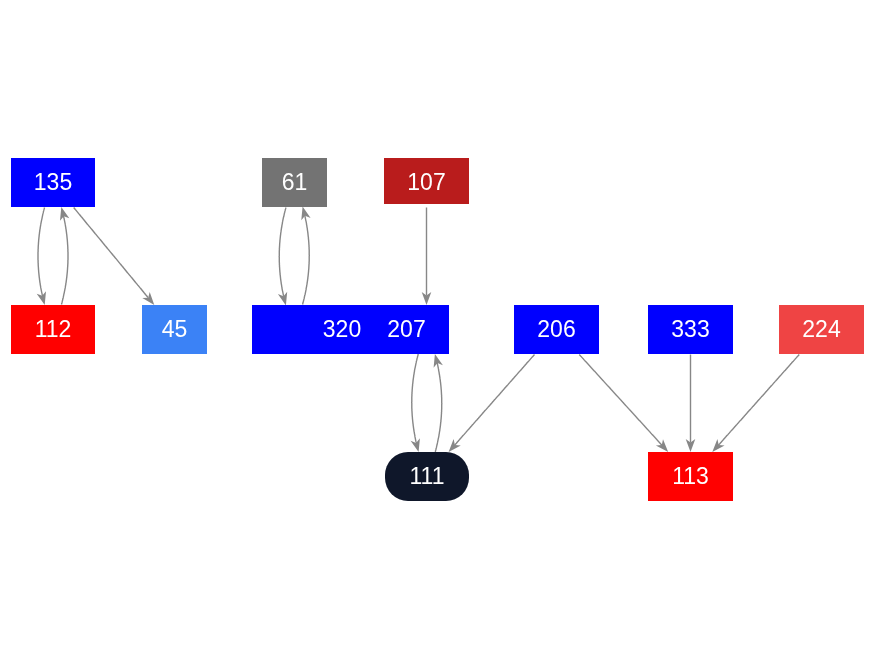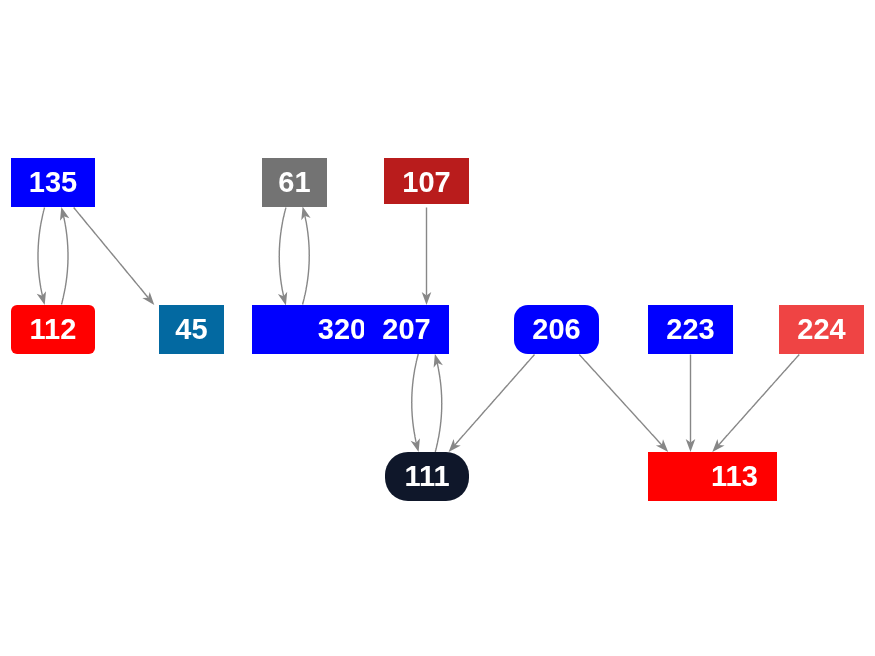--- a/index.html
+++ b/index.html
@@ -25,26 +25,25 @@
     position: absolute;
     left: 0;
     top: 0;
     width: 100%;
     height: 100%;
     z-index: 2;
   }
   .node {
     position: absolute;
     color: #ffffff;
-    font-size: 29px;
+    font-size: 23px;
     text-align: center;
     white-space: nowrap;
     cursor: default;
     user-select: none;
-    font-weight: bold;
   }
   .edge-line {
     fill: none;
     stroke-linecap: butt;
   }
 </style>
 </head>
 <body>
 
 <div id="graph-canvas" style="width: 875px; height: 656px; background: rgb(255, 255, 255);">
@@ -95,23 +94,23 @@
       </g>
       <g>
         <path class="edge-line" d="M799.2 354.5 L798.8 355.0 L798.4 355.5 L797.9 356.0 L797.5 356.4 L797.0 356.9 L796.6 357.4 L796.2 357.9 L795.7 358.4 L795.3 358.9 L794.9 359.4 L794.4 359.9 L794.0 360.4 L793.6 360.9 L793.1 361.4 L792.7 361.8 L792.2 362.3 L791.8 362.8 L791.4 363.3 L790.9 363.8 L790.5 364.3 L790.1 364.8 L789.6 365.3 L789.2 365.8 L788.8 366.3 L788.3 366.7 L787.9 367.2 L787.4 367.7 L787.0 368.2 L786.6 368.7 L786.1 369.2 L785.7 369.7 L785.3 370.2 L784.8 370.7 L784.4 371.1 L783.9 371.6 L783.5 372.1 L783.1 372.6 L782.6 373.1 L782.2 373.6 L781.8 374.1 L781.3 374.6 L780.9 375.1 L780.5 375.6 L780.0 376.1 L779.6 376.5 L779.1 377.0 L778.7 377.5 L778.3 378.0 L777.8 378.5 L777.4 379.0 L777.0 379.5 L776.5 380.0 L776.1 380.5 L775.6 380.9 L775.2 381.4 L774.8 381.9 L774.3 382.4 L773.9 382.9 L773.5 383.4 L773.0 383.9 L772.6 384.4 L772.2 384.9 L771.7 385.4 L771.3 385.9 L770.8 386.3 L770.4 386.8 L770.0 387.3 L769.5 387.8 L769.1 388.3 L768.7 388.8 L768.2 389.3 L767.8 389.8 L767.4 390.3 L766.9 390.7 L766.5 391.2 L766.0 391.7 L765.6 392.2 L765.2 392.7 L764.7 393.2 L764.3 393.7 L763.9 394.2 L763.4 394.7 L763.0 395.2 L762.6 395.7 L762.1 396.1 L761.7 396.6 L761.2 397.1 L760.8 397.6 L760.4 398.1 L759.9 398.6 L759.5 399.1 L759.1 399.6 L758.6 400.1 L758.2 400.5 L757.7 401.0 L757.3 401.5 L756.9 402.0 L756.4 402.5 L756.0 403.0 L755.6 403.5 L755.1 404.0 L754.7 404.5 L754.3 405.0 L753.8 405.5 L753.4 405.9 L752.9 406.4 L752.5 406.9 L752.1 407.4 L751.6 407.9 L751.2 408.4 L750.8 408.9 L750.3 409.4 L749.9 409.9 L749.4 410.3 L749.0 410.8 L748.6 411.3 L748.1 411.8 L747.7 412.3 L747.3 412.8 L746.8 413.3 L746.4 413.8 L746.0 414.3 L745.5 414.8 L745.1 415.3 L744.6 415.7 L744.2 416.2 L743.8 416.7 L743.3 417.2 L742.9 417.7 L742.5 418.2 L742.0 418.7 L741.6 419.2 L741.2 419.7 L740.7 420.2 L740.3 420.6 L739.8 421.1 L739.4 421.6 L739.0 422.1 L738.5 422.6 L738.1 423.1 L737.7 423.6 L737.2 424.1 L736.8 424.6 L736.4 425.1 L735.9 425.5 L735.5 426.0 L735.0 426.5 L734.6 427.0 L734.2 427.5 L733.7 428.0 L733.3 428.5 L732.9 429.0 L732.4 429.5 L732.0 429.9 L731.5 430.4 L731.1 430.9 L730.7 431.4 L730.2 431.9 L729.8 432.4 L729.4 432.9 L728.9 433.4 L728.5 433.9 L728.1 434.4 L727.6 434.9 L727.2 435.3 L726.7 435.8 L726.3 436.3 L725.9 436.8 L725.4 437.3 L725.0 437.8 L724.6 438.3 L724.1 438.8 L723.7 439.3 L723.3 439.8 L722.8 440.2 L722.4 440.7 L721.9 441.2 L721.5 441.7 L721.1 442.2 L720.6 442.7 L720.2 443.2 L719.8 443.7 L719.3 444.2 L718.9 444.6 L718.4 445.1" stroke="#878787" stroke-width="1.4"></path>
         <polygon points="712.3,452.0 724.6,445.5 718.7,444.9 717.4,439.1" fill="#878787"></polygon>
       </g>
     </svg>
   <div id="nodes-layer">
       <div class="node" style="left: 11px; top: 158px; width: 84px; height: 49px; line-height: 49px; background: rgb(0, 0, 255); color: rgb(255, 255, 255);">135</div>
       <div class="node" style="left: 262px; top: 158px; width: 65px; height: 49px; line-height: 49px; background: #737373; color: rgb(255, 255, 255);">61</div>
       <div class="node" style="left: 384px; top: 158px; width: 85px; height: 46px; line-height: 49px; background: #b91c1c; color: rgb(255, 255, 255);">107</div>
-      <div class="node" style="left: 11px; top: 305px; width: 84px; height: 49px; line-height: 49px; background: rgb(255, 0, 0); color: rgb(255, 255, 255); border-radius: 6px;">112</div>
-      <div class="node" style="left: 142px; top: 305px; width: 65px; height: 49px; line-height: 49px; background: #0369a1; color: rgb(255, 255, 255); margin-left: 17px;">45</div>
+      <div class="node" style="left: 11px; top: 305px; width: 84px; height: 49px; line-height: 49px; background: rgb(255, 0, 0); color: rgb(255, 255, 255);">112</div>
+      <div class="node" style="left: 142px; top: 305px; width: 65px; height: 49px; line-height: 49px; background: #3b82f6; color: rgb(255, 255, 255);">45</div>
       <div class="node" style="left: 252px; top: 305px; width: 84px; height: 49px; line-height: 49px; background: rgb(0, 0, 255); color: rgb(255, 255, 255); padding-left: 48px;">320</div>
       <div class="node" style="left: 364px; top: 305px; width: 85px; height: 49px; line-height: 49px; background: rgb(0, 0, 255); color: rgb(255, 255, 255);">207</div>
-      <div class="node" style="left: 514px; top: 305px; width: 85px; height: 49px; line-height: 49px; background: rgb(0, 0, 255); color: rgb(255, 255, 255); border-radius: 14px;">206</div>
-      <div class="node" style="left: 648px; top: 305px; width: 85px; height: 49px; line-height: 49px; background: rgb(0, 0, 255); color: rgb(255, 255, 255);">223</div>
+      <div class="node" style="left: 514px; top: 305px; width: 85px; height: 49px; line-height: 49px; background: rgb(0, 0, 255); color: rgb(255, 255, 255);">206</div>
+      <div class="node" style="left: 648px; top: 305px; width: 85px; height: 49px; line-height: 49px; background: rgb(0, 0, 255); color: rgb(255, 255, 255);">333</div>
       <div class="node" style="left: 779px; top: 305px; width: 85px; height: 49px; line-height: 49px; background: #ef4444; color: rgb(255, 255, 255);">224</div>
       <div class="node" style="left: 385px; top: 452px; width: 84px; height: 49px; line-height: 49px; background: #0f172a; color: rgb(255, 255, 255); border-radius: 23px;">111</div>
-      <div class="node" style="left: 648px; top: 452px; width: 85px; height: 49px; line-height: 49px; background: rgb(255, 0, 0); color: rgb(255, 255, 255); padding-left: 44px;">113</div>
+      <div class="node" style="left: 648px; top: 452px; width: 85px; height: 49px; line-height: 49px; background: rgb(255, 0, 0); color: rgb(255, 255, 255);">113</div>
     </div>
 </div>
 
 </body></html>

